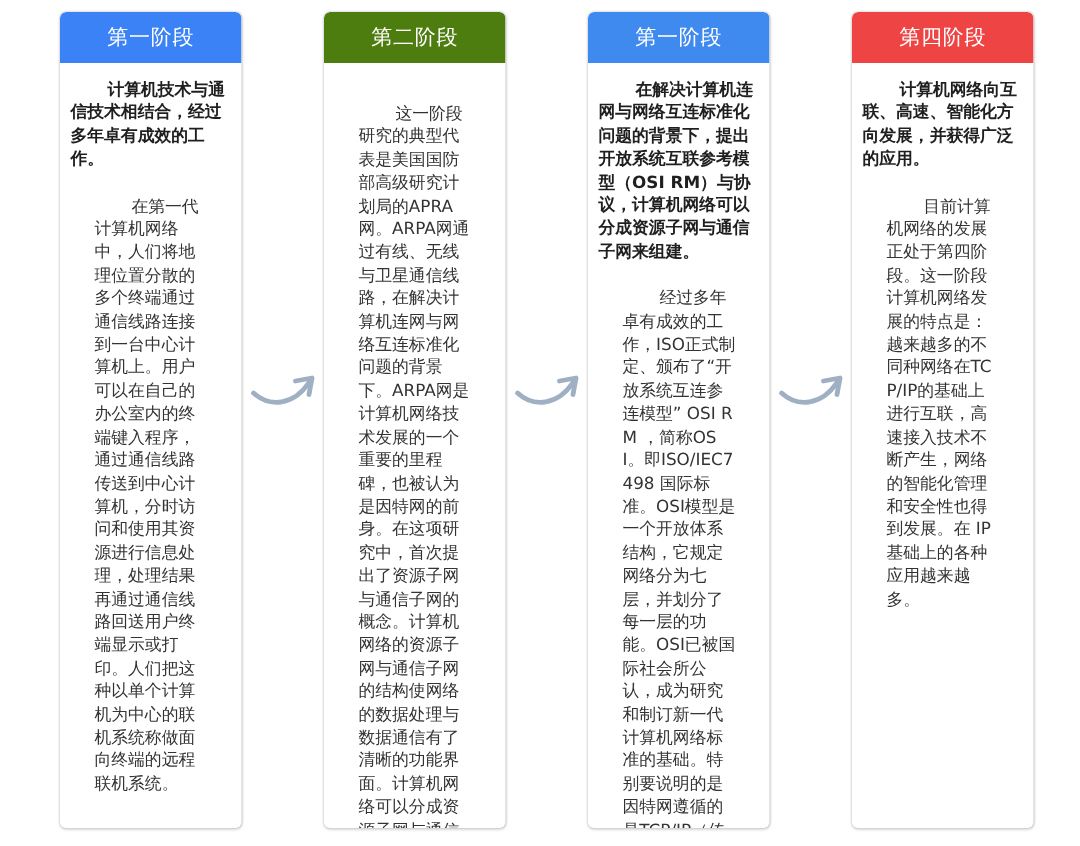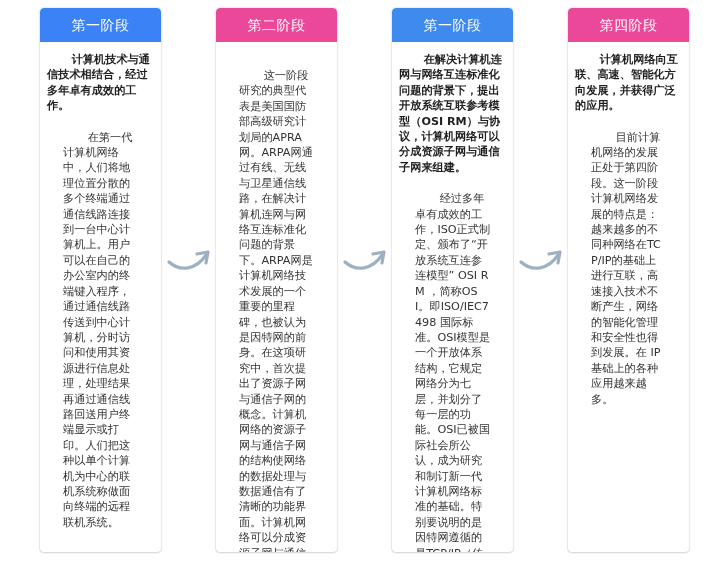--- a/index.html
+++ b/index.html
@@ -75,21 +75,21 @@
       <p class="detail">在第一代计算机网络中，人们将地理位置分散的多个终端通过通信线路连接到一台中心计算机上。用户可以在自己的办公室内的终端键入程序，通过通信线路传送到中心计算机，分时访问和使用其资源进行信息处理，处理结果再通过通信线路回送用户终端显示或打印。人们把这种以单个计算机为中心的联机系统称做面向终端的远程联机系统。</p>
     </div>
   </div>
 
   <svg class="arrow" style="left:166px;" viewBox="0 0 46 30">
     <path d="M3 16 C 14 26, 30 24, 40 9" fill="none" stroke="#9FAFC4" stroke-width="3.2" stroke-linecap="round"></path>
     <path d="M31 8 L42 6 L40 17" fill="none" stroke="#9FAFC4" stroke-width="3.2" stroke-linecap="round" stroke-linejoin="round"></path>
   </svg>
 
   <div class="card" style="left:216px;">
-    <div class="card-header" style="background:#ec4899;">第二阶段</div>
+    <div class="card-header" style="background:#4d7c0f;">第二阶段</div>
     <div class="card-body">
       <p class="detail">这一阶段研究的典型代表是美国国防部高级研究计划局的APRA网。ARPA网通过有线、无线与卫星通信线路，在解决计算机连网与网络互连标准化问题的背景下。ARPA网是计算机网络技术发展的一个重要的里程碑，也被认为是因特网的前身。在这项研究中，首次提出了资源子网与通信子网的概念。计算机网络的资源子网与通信子网的结构使网络的数据处理与数据通信有了清晰的功能界面。计算机网络可以分成资源子网与通信子网来组建。通信子网可以是专用的，也可以是公用的。</p>
     </div>
   </div>
 
   <svg class="arrow" style="left:342px;" viewBox="0 0 46 30">
     <path d="M3 16 C 14 26, 30 24, 40 9" fill="none" stroke="#9FAFC4" stroke-width="3.2" stroke-linecap="round"></path>
     <path d="M31 8 L42 6 L40 17" fill="none" stroke="#9FAFC4" stroke-width="3.2" stroke-linecap="round" stroke-linejoin="round"></path>
   </svg>
 
@@ -100,20 +100,20 @@
       <p class="detail">经过多年卓有成效的工作，ISO正式制定、颁布了“开放系统互连参连模型” OSI RM ，简称OSI。即ISO/IEC7498 国际标准。OSI模型是一个开放体系结构，它规定网络分为七层，并划分了每一层的功能。OSI已被国际社会所公认，成为研究和制订新一代计算机网络标准的基础。特别要说明的是因特网遵循的是TCP/IP（传输控制协议/网际协议）参考模型，也是一种分层模型。它是一种事实上的工业标准。</p>
     </div>
   </div>
 
   <svg class="arrow" style="left:518px;" viewBox="0 0 46 30">
     <path d="M3 16 C 14 26, 30 24, 40 9" fill="none" stroke="#9FAFC4" stroke-width="3.2" stroke-linecap="round"></path>
     <path d="M31 8 L42 6 L40 17" fill="none" stroke="#9FAFC4" stroke-width="3.2" stroke-linecap="round" stroke-linejoin="round"></path>
   </svg>
 
   <div class="card" style="left:568px;">
-    <div class="card-header" style="background:#ec4899;">第四阶段</div>
+    <div class="card-header" style="background:#ef4444;">第四阶段</div>
     <div class="card-body">
       <p class="lead">计算机网络向互联、高速、智能化方向发展，并获得广泛的应用。</p>
       <p class="detail">目前计算机网络的发展正处于第四阶段。这一阶段计算机网络发展的特点是：越来越多的不同种网络在TCP/IP的基础上进行互联，高速接入技术不断产生，网络的智能化管理和安全性也得到发展。在 IP 基础上的各种应用越来越多。</p>
     </div>
   </div>
 
 </div>
 
 </body></html>

